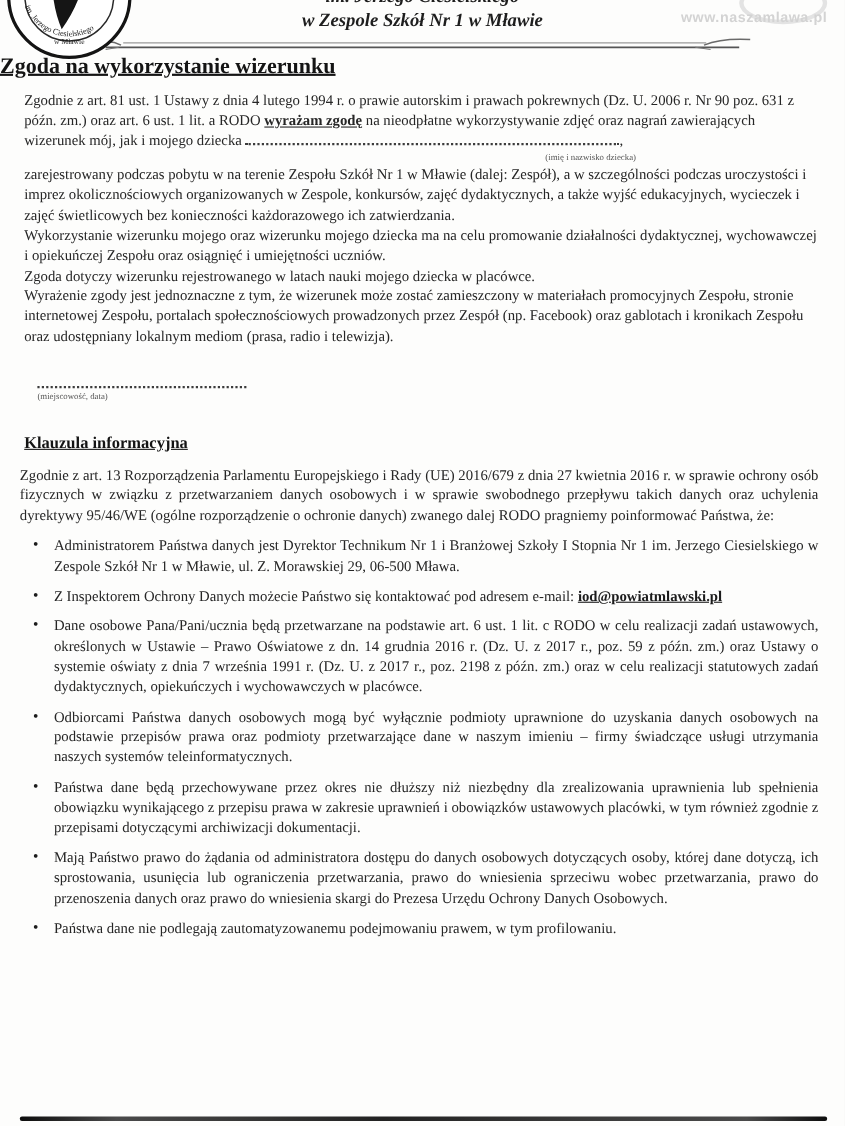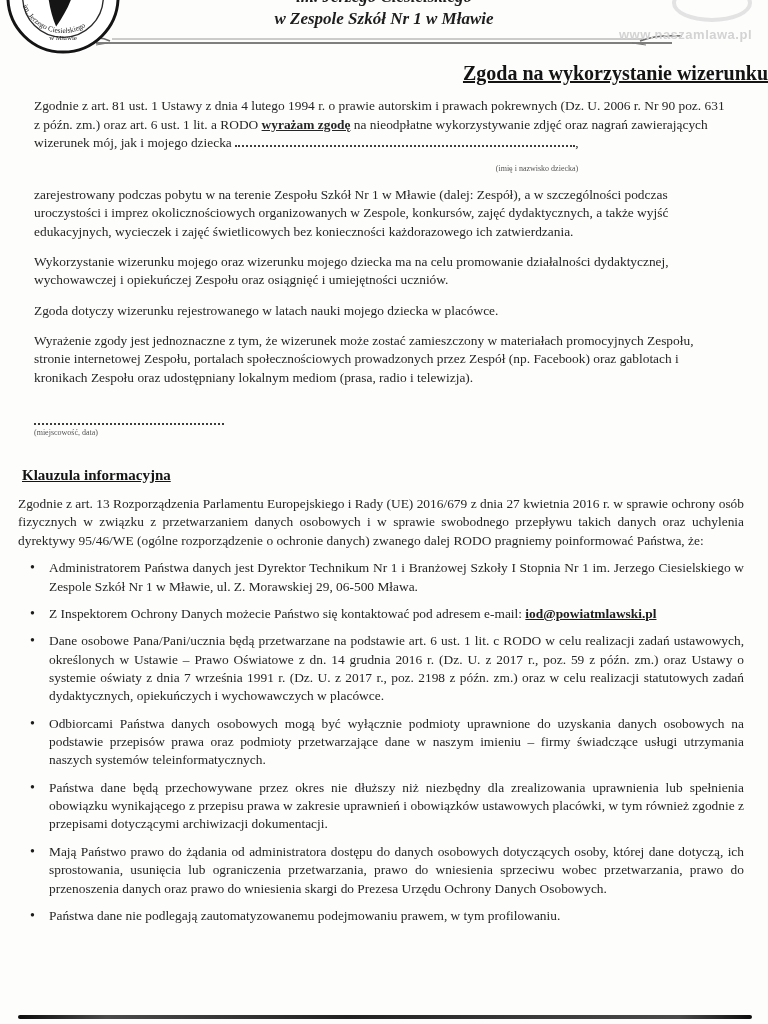--- a/index.html
+++ b/index.html
@@ -12,38 +12,38 @@
     position:relative;width:768px;height:1024px;overflow:hidden;
     background:#fdfdfc;color:#262626;
   }
   
   .logo{position:absolute;top:-62px;left:4px;width:118px;height:118px;}
   .watermark-circle{
     position:absolute;top:-16px;right:16px;width:72px;height:30px;
     border:4px solid #e3e3e3;border-radius:50%;
   }
   .watermark{
-    position:absolute;top:27px;right:16px;
+    position:absolute;top:8px;right:16px;
     font-family:"Liberation Sans", sans-serif;font-weight:bold;
     font-size:13px;color:#d3d3d3;letter-spacing:.5px;
   }
   .header-center{
     margin-top:-14px;text-align:center;
     font-style:italic;font-weight:bold;font-size:17px;line-height:1.3;
     color:#1e1e1e;
   }
   .divider{display:block;margin:3px auto 0 auto;}
   
   .doc-title{
-    margin-top:13px;text-align:right;font-weight:bold;font-size:20px;
+    text-align:left;font-weight:bold;font-size:20px;
     text-decoration:underline;color:#141414;
   }
   
   .consent{margin:10px 24px 0 22px;font-size:13.4px;line-height:1.37;}
-  .consent p{margin:12px;}
+  .consent p{margin:0;}
   .emph{font-weight:bold;text-decoration:underline;}
   .dots-inline{
     display:inline-block;width:340px;height:11px;
     border-bottom:2px dotted #3c3c3c;vertical-align:baseline;
   }
   .fill-caption{
     display:block;margin-left:345px;width:340px;text-align:center;
     font-size:8px;color:#555;line-height:1.2;margin-top:1px;margin-bottom:2px;
   }
   

